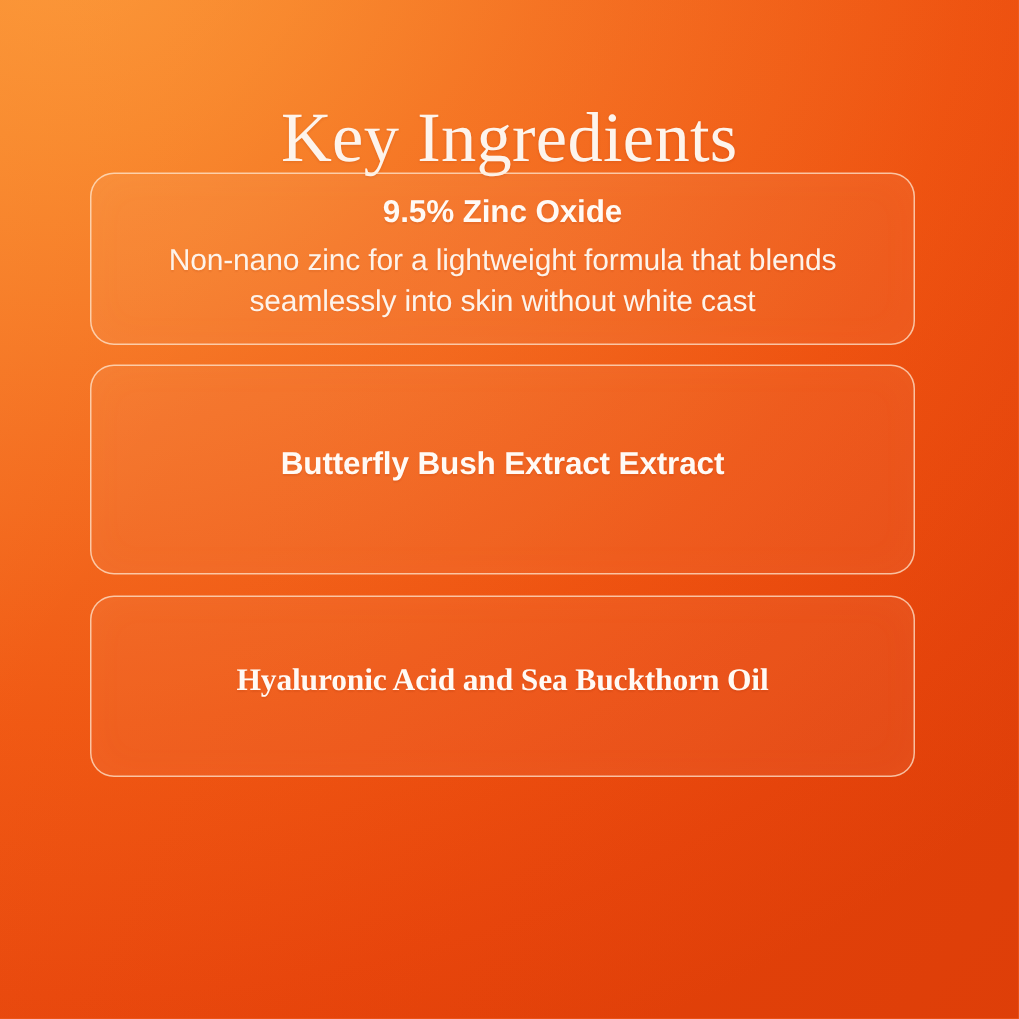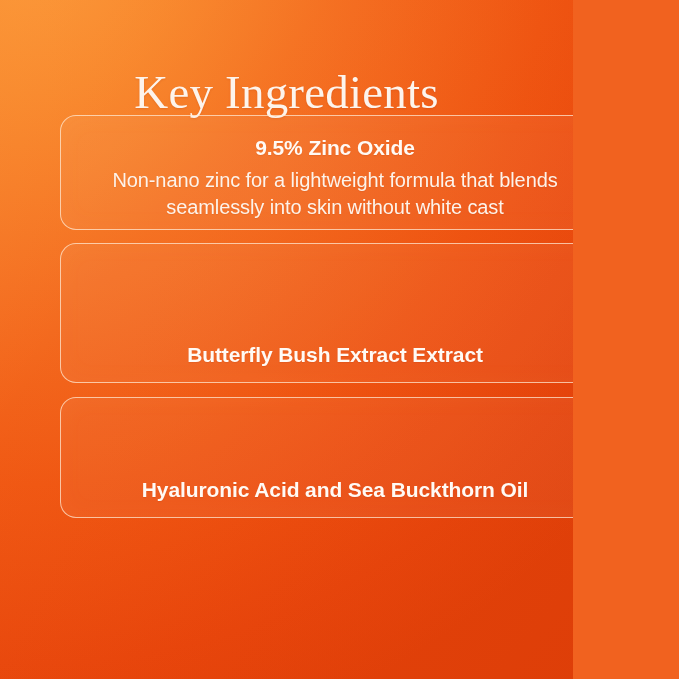--- a/index.html
+++ b/index.html
@@ -10,21 +10,21 @@
   body {
     width: 679px;
     height: 679px;
     overflow: hidden;
     font-family: "Liberation Sans", sans-serif;
     background: #f1621f;
   }
 
   #poster {
     position: relative;
-    width: 573px;
+    width: 679px;
     height: 679px;
     box-sizing: border-box;
     background:
       radial-gradient(135% 120% at 6% -8%, #fa9235 0%, #f7832a 18%, #f36a1f 42%, #ef5411 66%, #e8460c 88%, #e34209 100%);
     overflow: hidden;
   }
 
   
   #poster::after {
     content: "";
@@ -60,21 +60,21 @@
     position: absolute;
     left: 60px;
     width: 550px;
     box-sizing: border-box;
     border: 1px solid rgba(255,236,215,0.72);
     border-radius: 16px;
     background: rgba(255,255,255,0.055);
     display: flex;
     flex-direction: column;
     align-items: center;
-    justify-content: flex-end;
+    justify-content: center;
     padding: 6px 22px 8px 22px;
     box-shadow: inset 0 0 26px rgba(255,190,130,0.045);
   }
 
   .card-title {
     font-size: 21px;
     font-weight: 700;
     color: #fffaf5;
     text-align: center;
     line-height: 1.32;
@@ -90,21 +90,21 @@
     text-align: center;
     line-height: 1.36;
     letter-spacing: -0.1px;
     margin: 0;
     text-shadow: 0 1px 1px rgba(150,40,5,0.10);
   }
 
   
   #card-0 { top: 115px;  height: 115px; }
   #card-1 { top: 243px;  height: 140px; }
-  #card-2 { top: 397px;  height: 121px; }
+  #card-2 { top: 397px;  height: 121px; font-family: Liberation Serif, serif; }
   #card-3 { top: 532px;  height: 110px; }
 </style>
 </head>
 <body>
 
 <div id="poster">
   <div id="content">
 
     <h1 class="page-title">Key Ingredients</h1>
 

